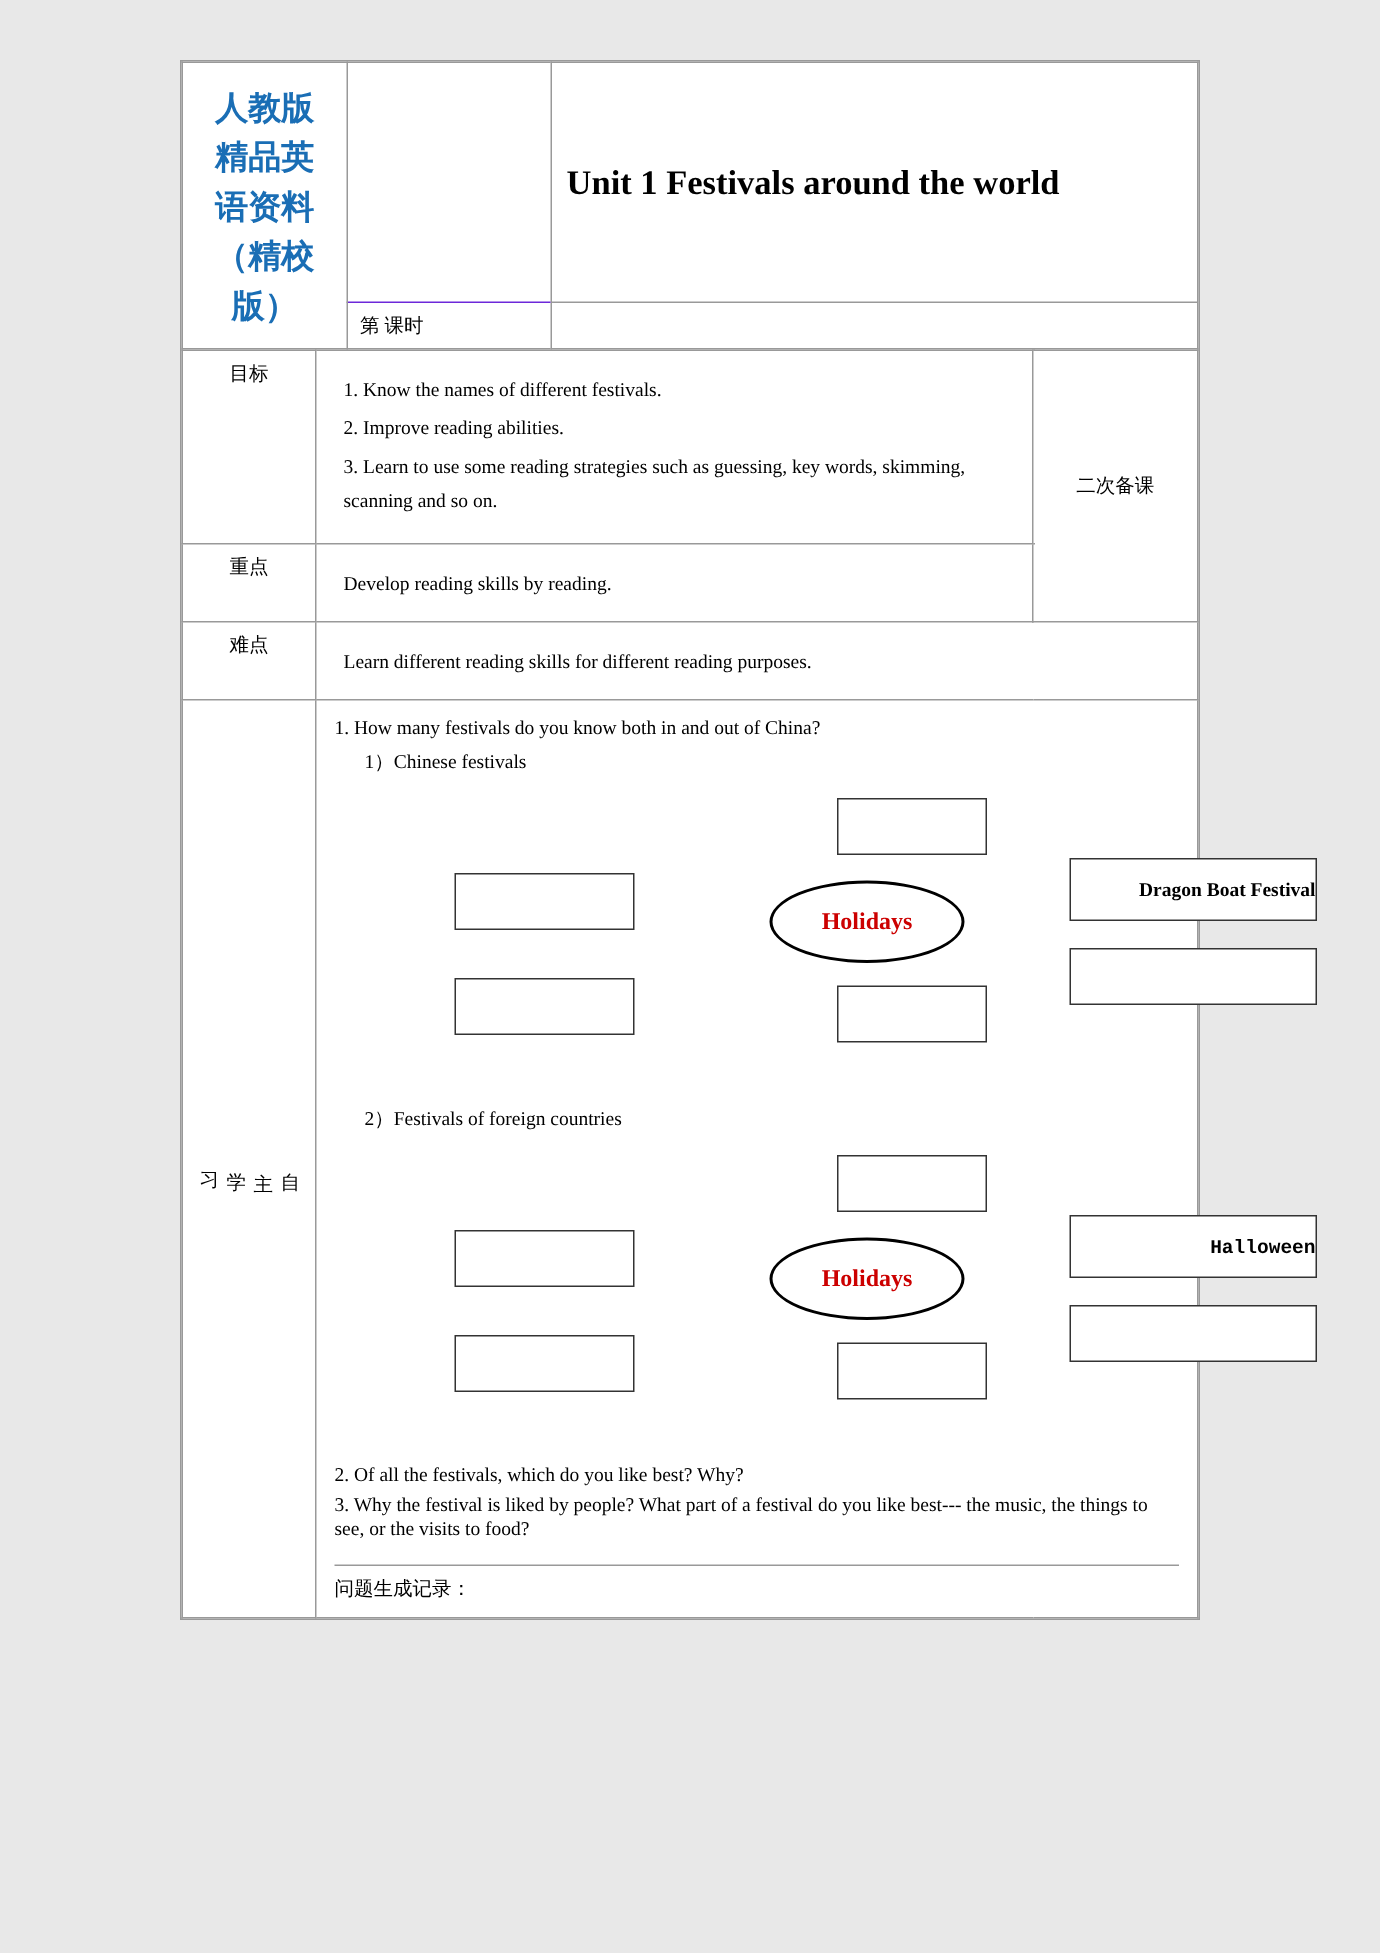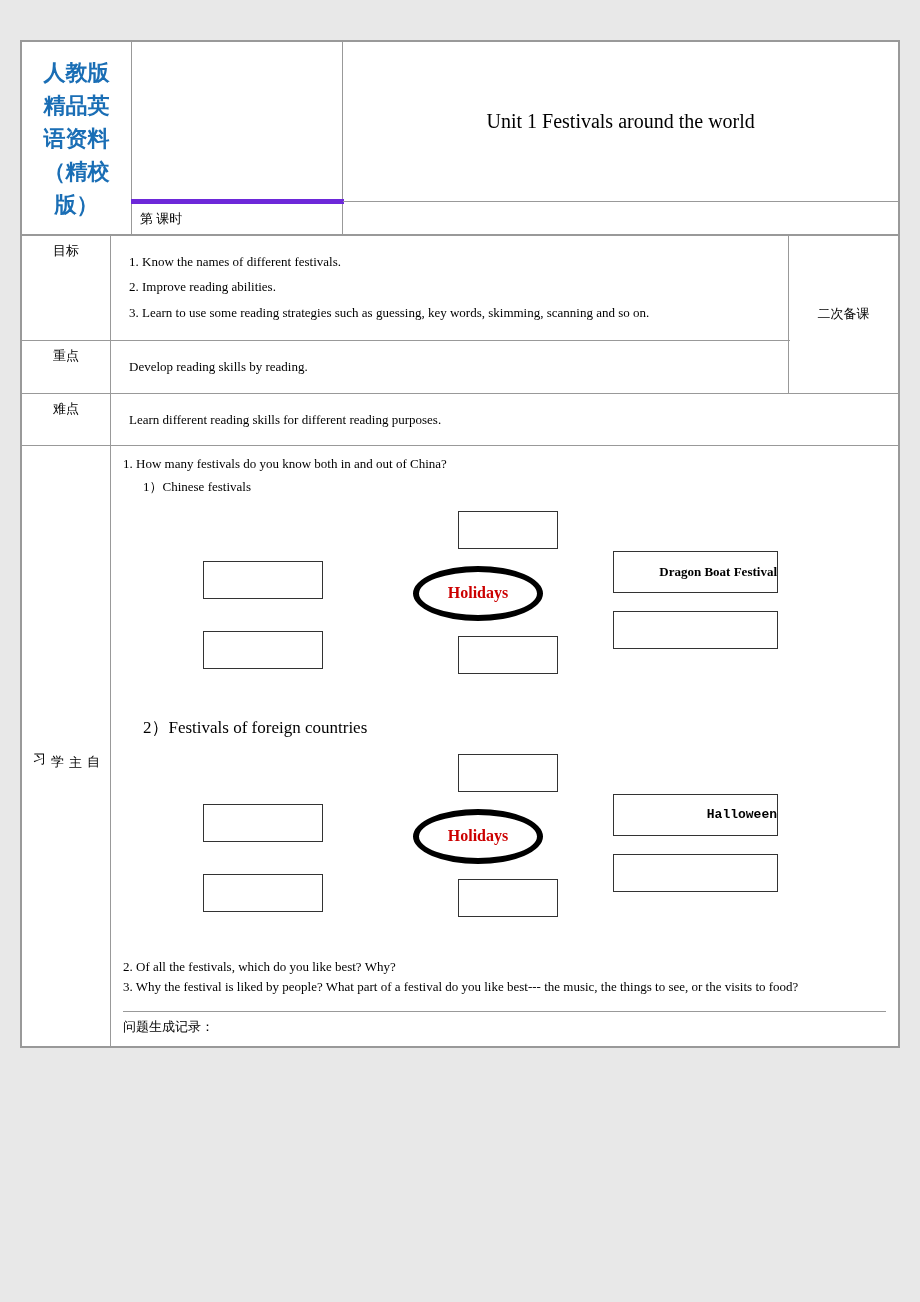--- a/index.html
+++ b/index.html
@@ -7,21 +7,21 @@
       background: #e8e8e8;
       font-family: "SimSun", "宋体", serif;
       display: flex;
       justify-content: center;
       align-items: flex-start;
       padding: 40px 20px;
       min-height: 1302px;
     }
     .page {
       background: #fff;
-      width: 880px;
+      width: 680px;
       border: 1px solid #999;
       padding: 0;
     }
     
     .header-table {
       width: 100%;
       border-collapse: collapse;
     }
     .header-table td {
       border: 1px solid #999;
@@ -41,23 +41,22 @@
       line-height: 1.5;
     }
     .lesson-num-cell {
       width: 110px;
       padding: 6px 8px;
       font-size: 13px;
       border-top: 1px solid #999;
       vertical-align: middle;
     }
     .title-cell {
-      text-align: center;
-      font-size: 20px;
-      font-weight: normal;
+      font-size: 23px;
+      font-weight: bold;
       padding: 10px;
       vertical-align: middle;
       font-family: "Times New Roman", serif;
     }
     
     .main-table {
       width: 100%;
       border-collapse: collapse;
     }
     .main-table td, .main-table th {
@@ -96,21 +95,21 @@
       align-items: center;
       justify-content: flex-end;
       font-size: 13px;
     }
     .diagram-box.filled {
       font-weight: bold;
       font-size: 14px;
     }
     .diagram-ellipse {
       position: absolute;
-      border: 6px solid #000000;
+      border: 2px solid #000000;
       border-radius: 50%;
       background: #fff;
       display: flex;
       align-items: center;
       justify-content: center;
       font-size: 16px;
       font-weight: bold;
       color: #cc0000;
     }
     .zizhu-cell {
@@ -149,21 +148,21 @@
           <div>（精校</div>
           <div>版）</div>
         </div>
       </td>
       <td colspan="2" style="height: 160px; border-bottom: none;"></td>
       <td colspan="2" style="height: 160px; border-left: 1px solid #999; border-bottom: none;">
         <div class="title-cell">Unit 1    Festivals around the world</div>
       </td>
     </tr>
     <tr>
-      <td class="lesson-num-cell" colspan="2" style="border-top: 5px solid #6d28d9;">
+      <td class="lesson-num-cell" colspan="2" style="border-top: 1px solid #6d28d9;">
         <span>第    课时</span>
       </td>
       <td colspan="2" style="height: 30px;"></td>
     </tr>
   </tbody>
     </table>
 
 
   <table class="main-table">
 
@@ -213,21 +212,21 @@
           <div class="diagram-box" style="left:80px; top:55px; width:120px; height:38px;"></div>
           <div class="diagram-box" style="left:80px; top:125px; width:120px; height:38px;"></div>
 
           <div class="diagram-box filled" style="left:490px; top:45px; width:165px; height:42px; font-size:13px; font-weight:bold;">
             <span>Dragon Boat Festival</span>
           </div>
           <div class="diagram-box" style="left:490px; top:105px; width:165px; height:38px;"></div>
           <div class="diagram-box" style="left:335px; top:130px; width:100px; height:38px;"></div>
         </div>
 
-        <div style="font-size:17px; margin-left:20px; margin-bottom:8px; margin-top:10px;">2）Festivals of foreign countries</div>
+        <div style="font-size:13px; margin-left:20px; margin-bottom:8px; margin-top:10px;">2）Festivals of foreign countries</div>
 
         <div class="diagram-container">
 
           <div class="diagram-ellipse" style="left:290px; top:60px; width:130px; height:55px;">
             <span>Holidays</span>
           </div>
 
           <div class="diagram-box" style="left:335px; top:5px; width:100px; height:38px;"></div>
 
           <div class="diagram-box" style="left:80px; top:55px; width:120px; height:38px;"></div>

